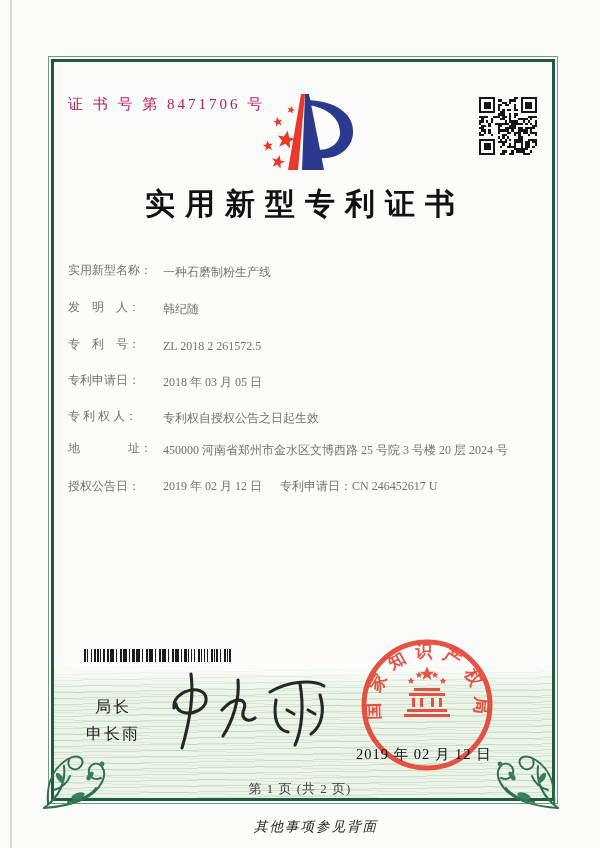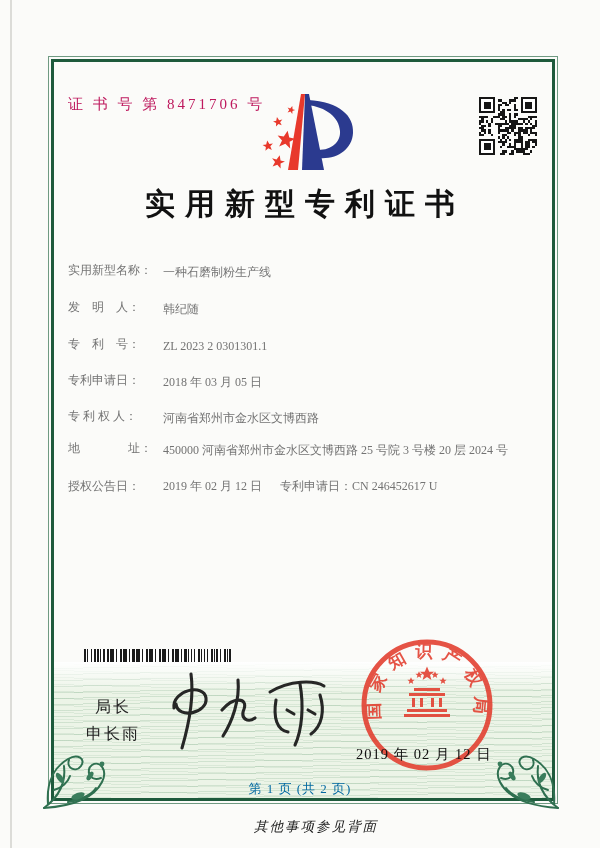--- a/index.html
+++ b/index.html
@@ -54,21 +54,21 @@
   .director{position:absolute;left:86px;top:697px;font-size:16px;color:#222;z-index:4;text-align:center;}
   .director div{margin-bottom:6px;letter-spacing:2px;}
   .signature{position:absolute;left:150px;top:668px;z-index:5;}
   .seal{position:absolute;left:352px;top:630px;z-index:3;}
   .seal-date{
     position:absolute;left:356px;top:745px;z-index:6;
     font-size:14.5px;letter-spacing:1px;color:#111;
   }
   .page-num{
     position:absolute;left:0;right:0;top:780px;text-align:center;
-    font-size:13px;color:#0369a1;letter-spacing:1px;z-index:4;
+    font-size:13px;color:#404040;letter-spacing:1px;z-index:4;
   }
   .footer-note{
     position:absolute;left:0;right:0;top:818px;text-align:center;
     font-size:13.5px;color:#1b1b1b;font-style:italic;letter-spacing:2px;padding-left:32px;
   }
   .logo{position:absolute;left:248px;top:88px;}
   .qr{position:absolute;left:479px;top:97px;}
   .flourish{position:absolute;z-index:2;}
   .flourish.bl{left:38px;bottom:34px;}
   .flourish.br{right:36px;bottom:34px;transform:scaleX(-1);}
@@ -322,27 +322,27 @@
 
 <div class="title">实用新型专利证书</div>
 
 <div class="frow" style="top:262px">
   <span class="flabel">实用新型名称：</span><span class="fvalue">一种石磨制粉生产线</span>
 </div>
 <div class="frow" style="top:299px">
   <span class="flabel">发　明　人：</span><span class="fvalue">韩纪随</span>
 </div>
 <div class="frow" style="top:336px">
-  <span class="flabel">专　利　号：</span><span class="fvalue">ZL 2023 2 0301301.1</span>
+  <span class="flabel">专　利　号：</span><span class="fvalue">ZL 2018 2 261572.5</span>
 </div>
 <div class="frow" style="top:372px">
   <span class="flabel">专利申请日：</span><span class="fvalue">2018 年 03 月 05 日</span>
 </div>
 <div class="frow" style="top:408px">
-  <span class="flabel">专 利 权 人：</span><span class="fvalue">河南省郑州市金水区文博西路</span>
+  <span class="flabel">专 利 权 人：</span><span class="fvalue">专利权自授权公告之日起生效</span>
 </div>
 <div class="frow" style="top:440px">
   <span class="flabel">地　　　　址：</span><span class="fvalue">450000 河南省郑州市金水区文博西路 25 号院 3 号楼 20 层 2024 号</span>
 </div>
 <div class="frow" style="top:478px">
   <span class="flabel">授权公告日：</span><span>2019 年 02 月 12 日</span><span class="fgap"></span><span>专利申请日：</span><span>CN 246452617 U</span>
 </div>
 
 <div class="paras">
 </div>

